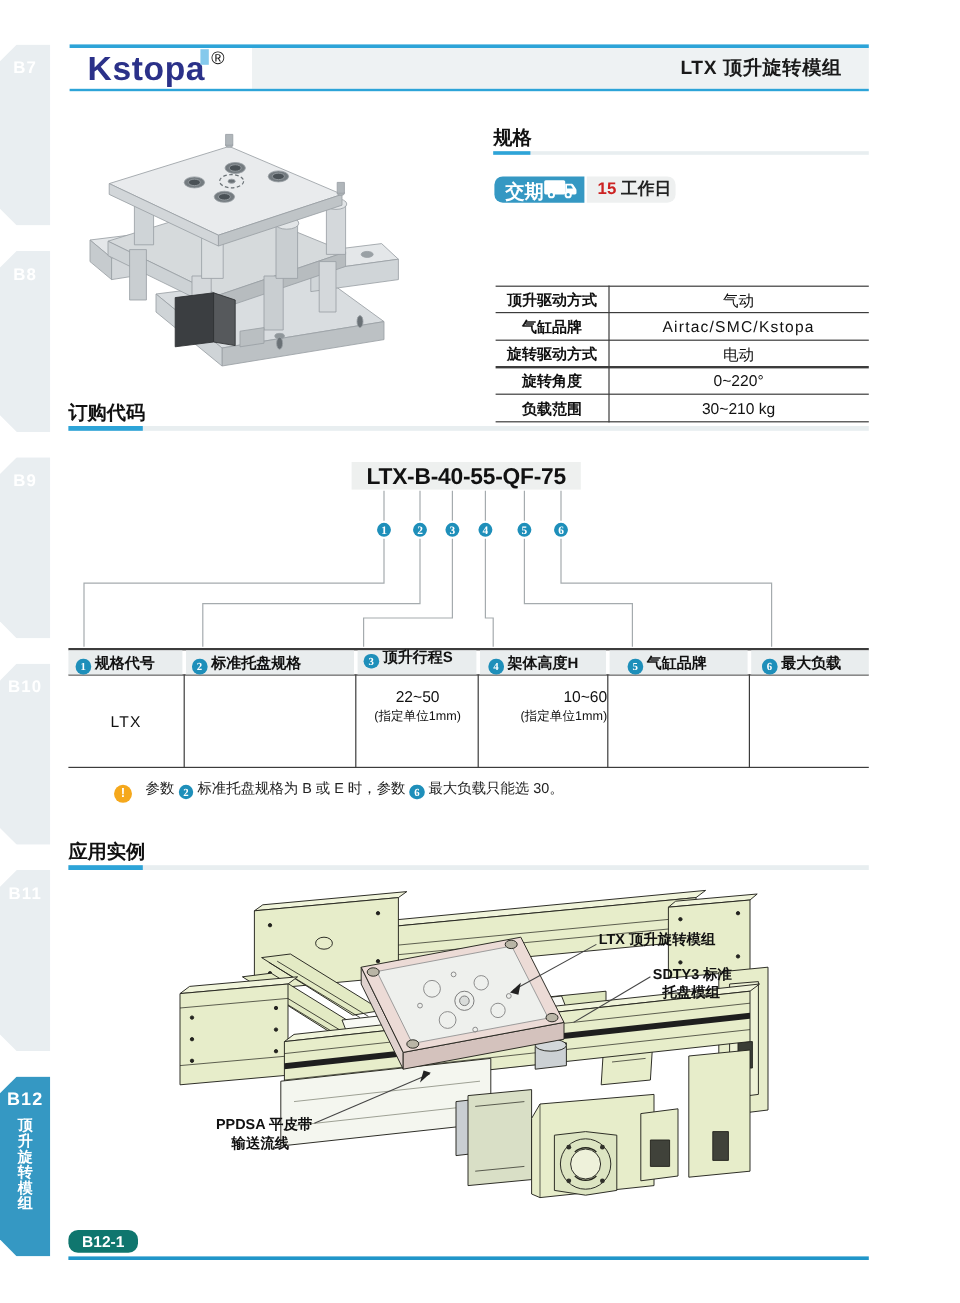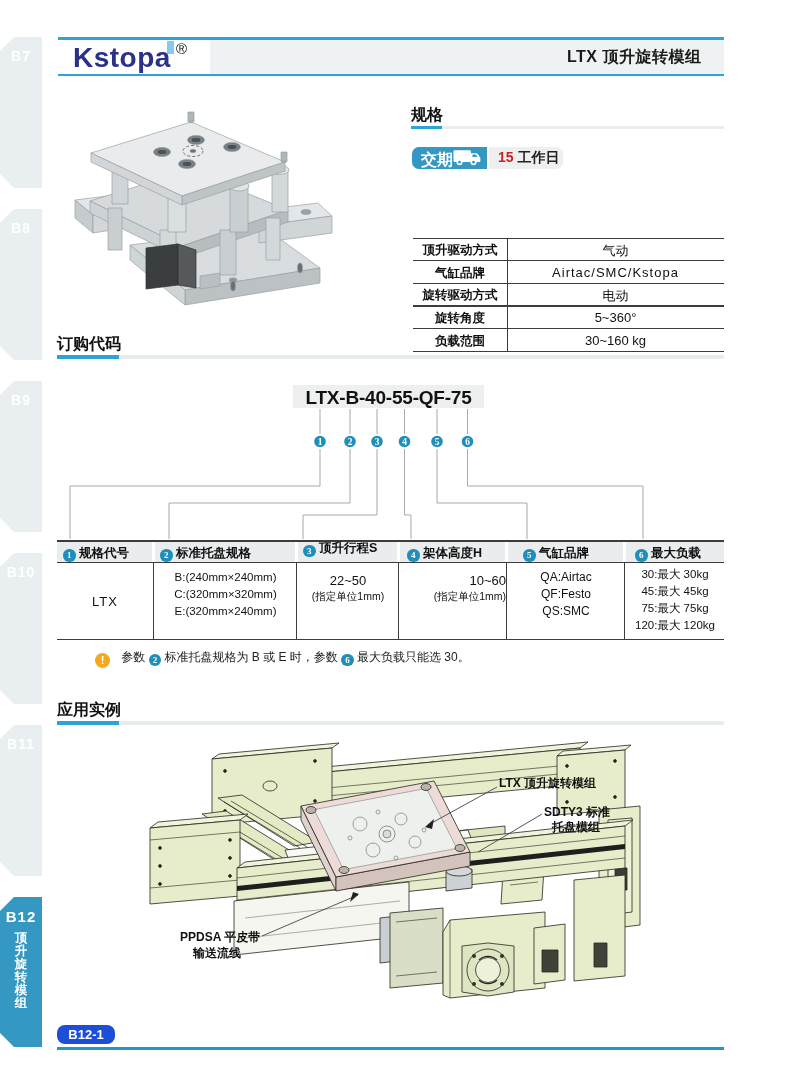--- a/index.html
+++ b/index.html
@@ -157,24 +157,24 @@
   <div style="position:absolute;left:0;top:4.5px;width:94px;text-align:center;font-weight:bold;font-size:12.5px;">顶升驱动方式</div>
   <div style="position:absolute;left:94px;top:4.5px;width:217px;text-align:center;">气动</div>
 
   <div style="position:absolute;left:0;top:27px;width:94px;text-align:center;font-weight:bold;font-size:12.5px;">气缸品牌</div>
   <div style="position:absolute;left:94px;top:27px;width:217px;text-align:center;letter-spacing:1px;">Airtac/SMC/Kstopa</div>
 
   <div style="position:absolute;left:0;top:49.7px;width:94px;text-align:center;font-weight:bold;font-size:12.5px;">旋转驱动方式</div>
   <div style="position:absolute;left:94px;top:49.7px;width:217px;text-align:center;">电动</div>
 
   <div style="position:absolute;left:0;top:72.3px;width:94px;text-align:center;font-weight:bold;font-size:12.5px;">旋转角度</div>
-  <div style="position:absolute;left:94px;top:72.3px;width:217px;text-align:center;">5~360°</div>
+  <div style="position:absolute;left:94px;top:72.3px;width:217px;text-align:center;">0~220°</div>
 
   <div style="position:absolute;left:0;top:95px;width:94px;text-align:center;font-weight:bold;font-size:12.5px;">负载范围</div>
-  <div style="position:absolute;left:94px;top:95px;width:217px;text-align:center;">30~160 kg</div>
+  <div style="position:absolute;left:94px;top:95px;width:217px;text-align:center;">30~210 kg</div>
 </div>
 
 <div class="abs" style="left:57px;top:334px;font-size:16px;font-weight:bold;color:#111;">订购代码</div>
 <div class="abs" style="left:57px;top:355px;width:667px;height:3.5px;background:#e8eef0;"></div>
 <div class="abs" style="left:57px;top:355px;width:62px;height:3.5px;background:#2da4d8;"></div>
 
 <div class="abs" style="left:293px;top:385px;width:191px;height:23px;background:#eef0ef;"></div>
 
 <div class="abs" style="left:293px;top:387px;width:191px;text-align:center;font-size:19px;font-weight:bold;color:#111;letter-spacing:-0.2px;">LTX-B-40-55-QF-75</div>
 
@@ -225,29 +225,26 @@
 
   <div style="position:absolute;left:6px;top:4.5px;font-size:12.5px;font-weight:bold;"><span class="nc">1</span> 规格代号</div>
   <div style="position:absolute;left:103px;top:4.5px;font-size:12.5px;font-weight:bold;"><span class="nc">2</span> 标准托盘规格</div>
   <div style="position:absolute;left:246px;top:0;font-size:12.5px;font-weight:bold;"><span class="nc">3</span> 顶升行程S</div>
   <div style="position:absolute;left:350px;top:4.5px;font-size:12.5px;font-weight:bold;"><span class="nc">4</span> 架体高度H</div>
   <div style="position:absolute;left:466px;top:4.5px;font-size:12.5px;font-weight:bold;"><span class="nc">5</span> 气缸品牌</div>
   <div style="position:absolute;left:578px;top:4.5px;font-size:12.5px;font-weight:bold;"><span class="nc">6</span> 最大负载</div>
 
   <div style="position:absolute;left:0;top:54px;width:96px;text-align:center;font-size:13px;letter-spacing:1px;">LTX</div>
 
-  <div style="position:absolute;left:97px;top:29px;width:143px;text-align:center;font-size:11.5px;line-height:17px;">B:(240mm×240mm)<br>C:(320mm×320mm)<br>E:(320mm×240mm)</div>
 
   <div style="position:absolute;left:241px;top:33px;width:100px;text-align:center;font-size:13px;">22~50<br><span style="font-size:10.5px;">(指定单位1mm)</span></div>
 
   <div style="position:absolute;left:343px;top:33px;width:106px;text-align:right;font-size:13px;">10~60<br><span style="font-size:10.5px;">(指定单位1mm)</span></div>
 
-  <div style="position:absolute;left:451px;top:29px;width:116px;text-align:center;font-size:12px;line-height:17px;">QA:Airtac<br>QF:Festo<br>QS:SMC</div>
-
-  <div style="position:absolute;left:569px;top:26px;width:98px;text-align:center;font-size:11.5px;line-height:17px;">30:最大 30kg<br>45:最大 45kg<br>75:最大 75kg<br>120:最大 120kg</div>
+
 </div>
 
 <div class="abs" style="left:95px;top:649px;width:620px;height:18px;font-size:12px;color:#222;">
   <span style="display:inline-block;width:15px;height:15px;border-radius:50%;background:#f5a81c;color:#fff;font-weight:bold;text-align:center;line-height:15px;font-size:11px;vertical-align:-3px;">!</span>
   <span style="margin-left:8px;">参数 <span class="nc">2</span> 标准托盘规格为 B 或 E 时，参数 <span class="nc">6</span> 最大负载只能选 30。</span>
 </div>
 
 <div class="abs" style="left:57px;top:700px;font-size:16px;font-weight:bold;color:#111;">应用实例</div>
 <div class="abs" style="left:57px;top:720.5px;width:667px;height:4px;background:#e8eef0;"></div>
 <div class="abs" style="left:57px;top:720.5px;width:62px;height:4px;background:#2da4d8;"></div>
@@ -374,15 +371,15 @@
   <path d="M387,47 318,85"></path>
   <path d="M432,74 368,112"></path>
   <path d="M152,196 248,155"></path>
  </g>
  <g fill="#222" stroke="none">
   <polygon points="315,87 324,79 322,89"></polygon>
   <polygon points="249,154 240,162 243,152"></polygon>
  </g>
 </svg>
 
-<div class="abs" style="left:57px;top:1025px;width:58px;height:19px;background:#1d4ed8;border-radius:8px;color:#fff;font-size:13px;font-weight:bold;text-align:center;line-height:19px;">B12-1</div>
+<div class="abs" style="left:57px;top:1025px;width:58px;height:19px;background:#0f766e;border-radius:8px;color:#fff;font-size:13px;font-weight:bold;text-align:center;line-height:19px;">B12-1</div>
 
 <div class="abs" style="left:57px;top:1047px;width:667px;height:2.6px;background:#2196c9;"></div>
 
 </body></html>

